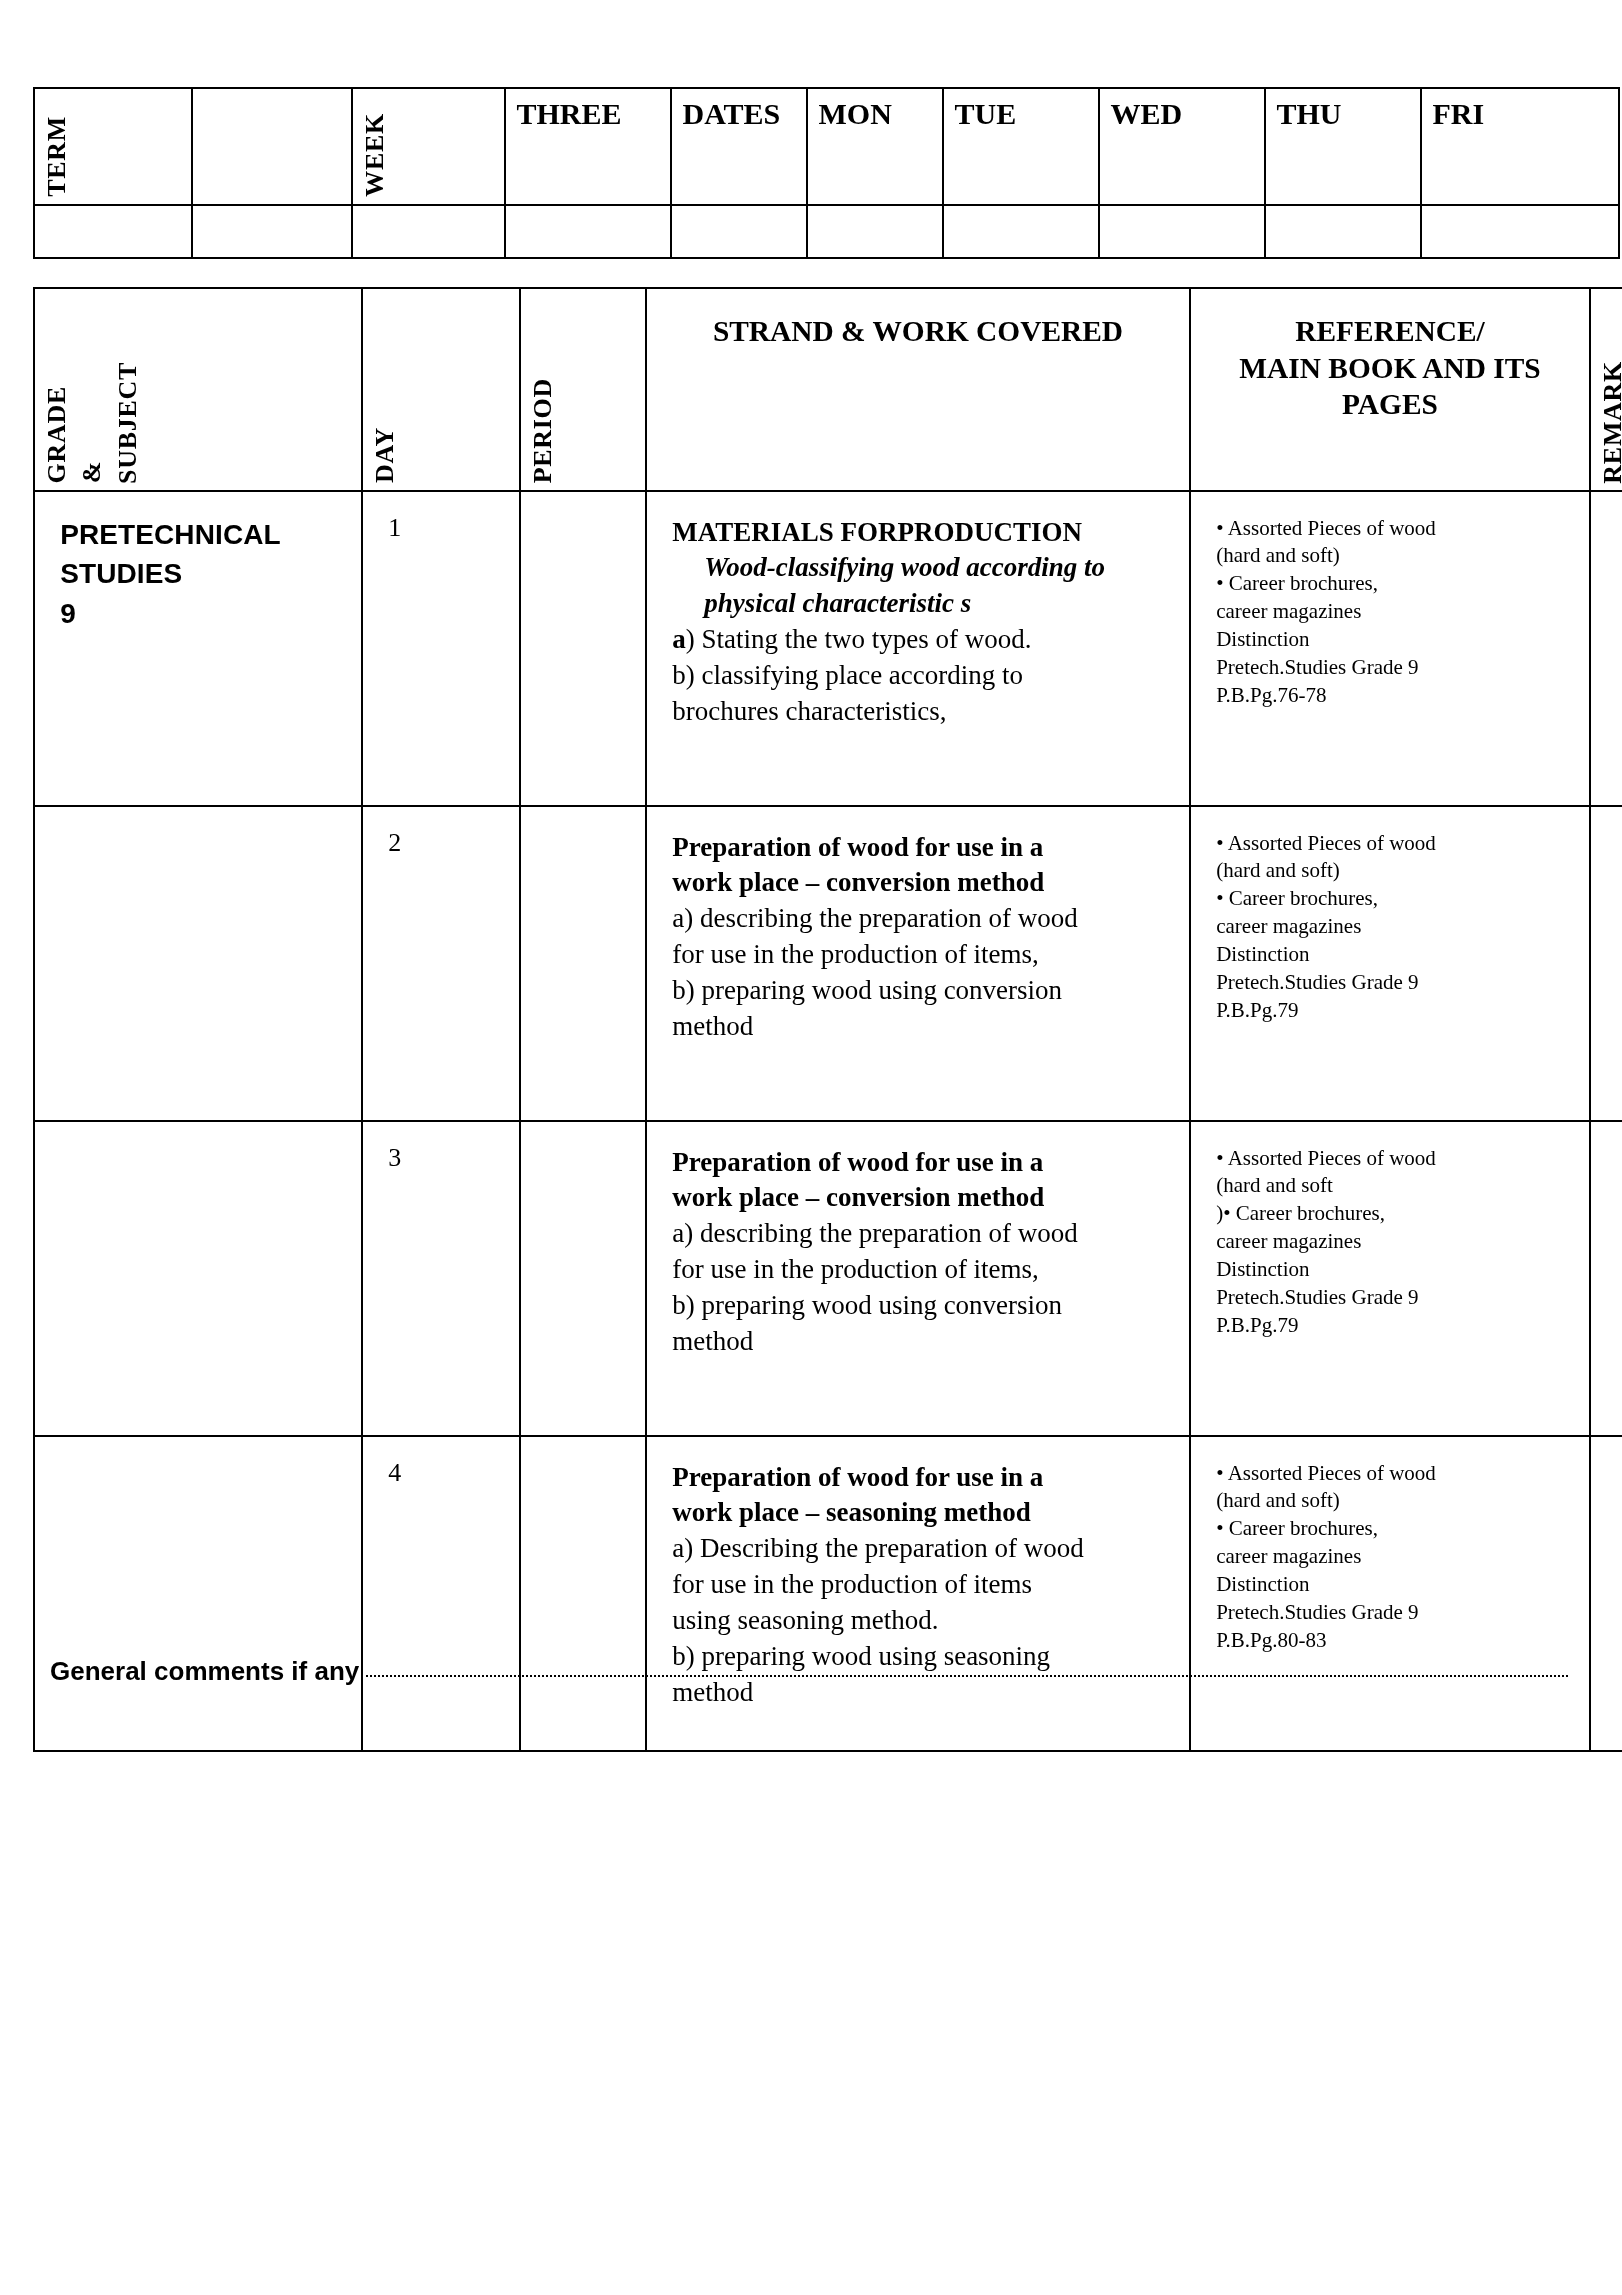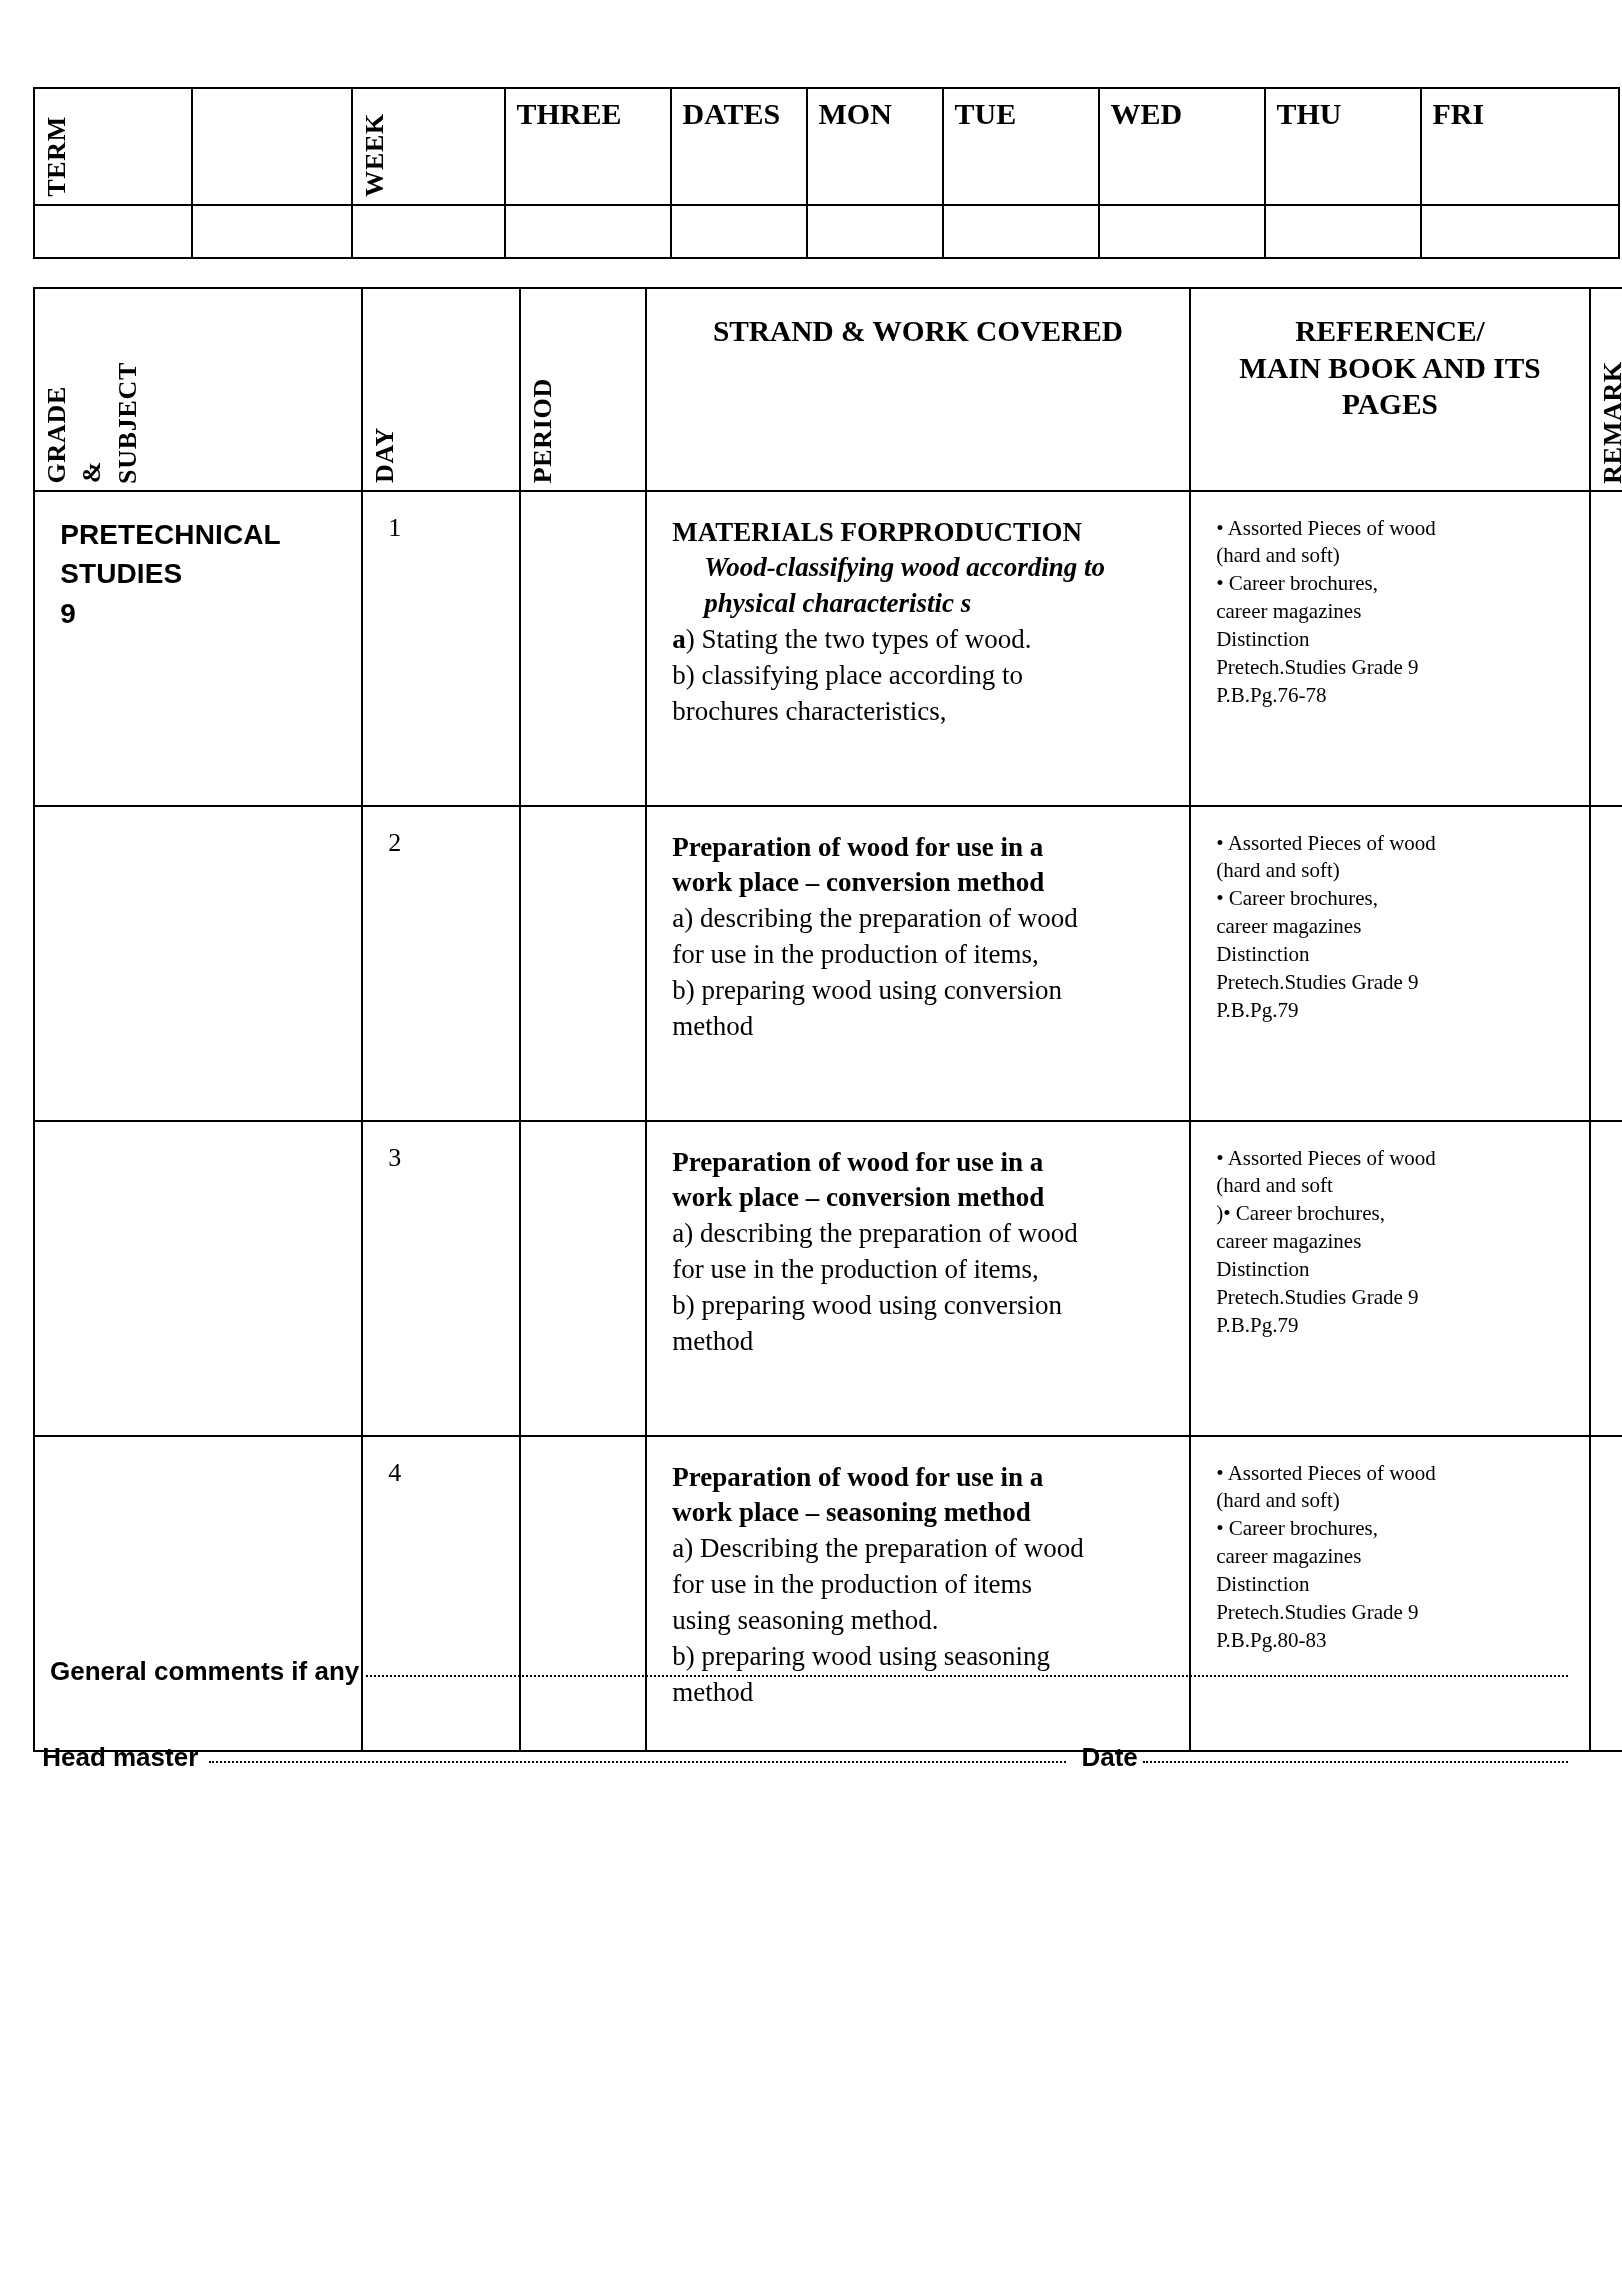--- a/index.html
+++ b/index.html
@@ -161,21 +161,20 @@
     width: 1518px;
     font-family: "Liberation Sans", sans-serif;
     font-weight: bold;
     font-size: 26px;
     color: #000;
   }
   .f-line {
     display: flex;
     align-items: baseline;
     white-space: nowrap;
-    justify-content: flex-end;
   }
   .f-line.second { margin-top: 55px; }
   .f-label { flex: 0 0 auto; }
   .dots {
     flex: 1 1 auto;
     border-bottom: 2.6px dotted #000;
     height: 3.9px;
     margin-left: 1.3px;
     position: relative;
     top: -2.6px;
@@ -411,22 +410,16 @@
       <td></td>
     </tr>
   </tbody>
     </table>
 
   <div class="footer">
     <div class="f-line">
       <span class="f-label">General comments if any</span>
       <span class="dots"></span>
     </div>
-    <div class="f-line second">
-      <span class="f-label">Head master</span>
-      <span class="dots fixed-hm"></span>
-      <span class="f-label date-lbl">Date</span>
-      <span class="dots fixed-date"></span>
-    </div>
   </div>
 
 </div>
 
 
 </body></html>

